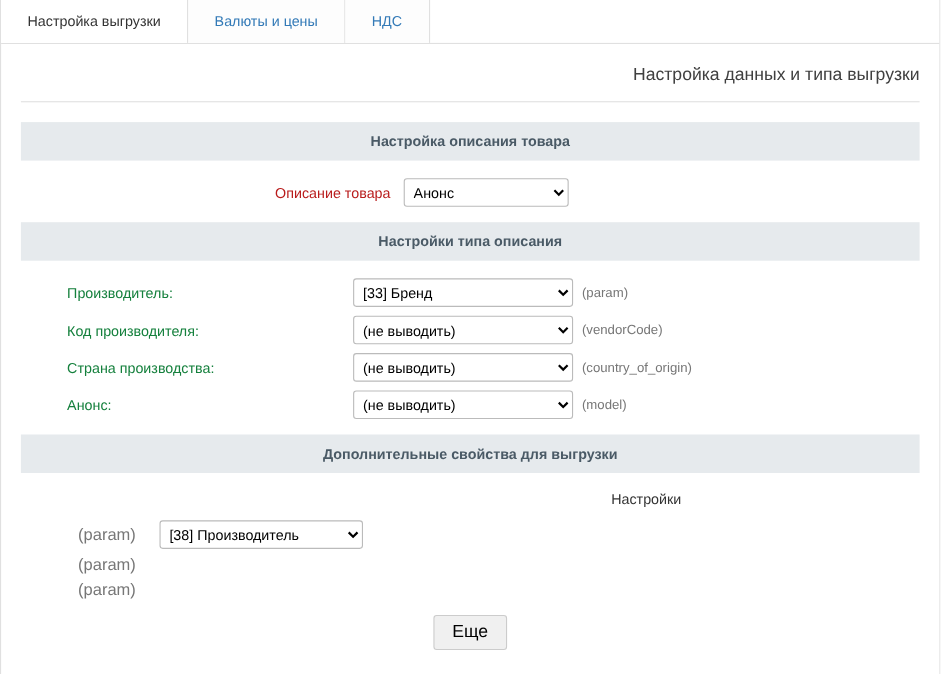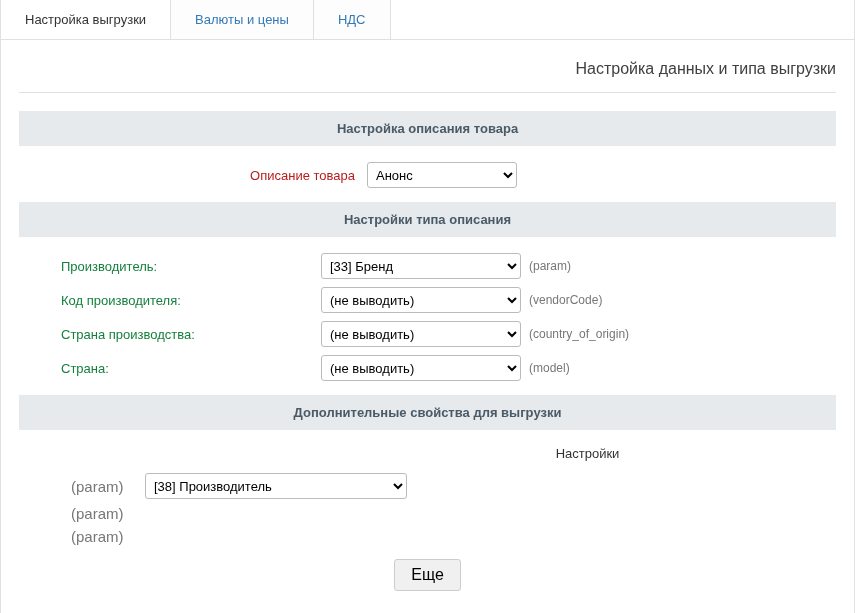--- a/index.html
+++ b/index.html
@@ -82,21 +82,21 @@
     select {
       height: 26px;
       border: 1px solid #bbb;
       border-radius: 3px;
       background: #fff;
       font-size: 13px;
       padding: 2px 4px;
     }
     select.w-sm { width: 150px; }
     select.w-md { width: 200px; }
-    select.w-lg { width: 262px; }
+    select.w-lg { width: 185px; }
     .hint {
       font-size: 12px;
       color: #777;
     }
     .params-section {
       padding-left: 8px;
     }
     .params-header {
       text-align: center;
       color: #333;
@@ -183,21 +183,21 @@
         <div class="label-col">Страна производства:</div>
         <div class="control-col">
           <select class="w-md">
             <option>(не выводить)</option>
           </select>
           <span class="hint">(country_of_origin)</span>
         </div>
       </div>
 
       <div class="form-row">
-        <div class="label-col">Страна:</div>
+        <div class="label-col">Анонс:</div>
         <div class="control-col">
           <select class="w-md">
             <option>(не выводить)</option>
           </select>
           <span class="hint">(model)</span>
         </div>
       </div>
     </div>
 
     <div class="sect">

